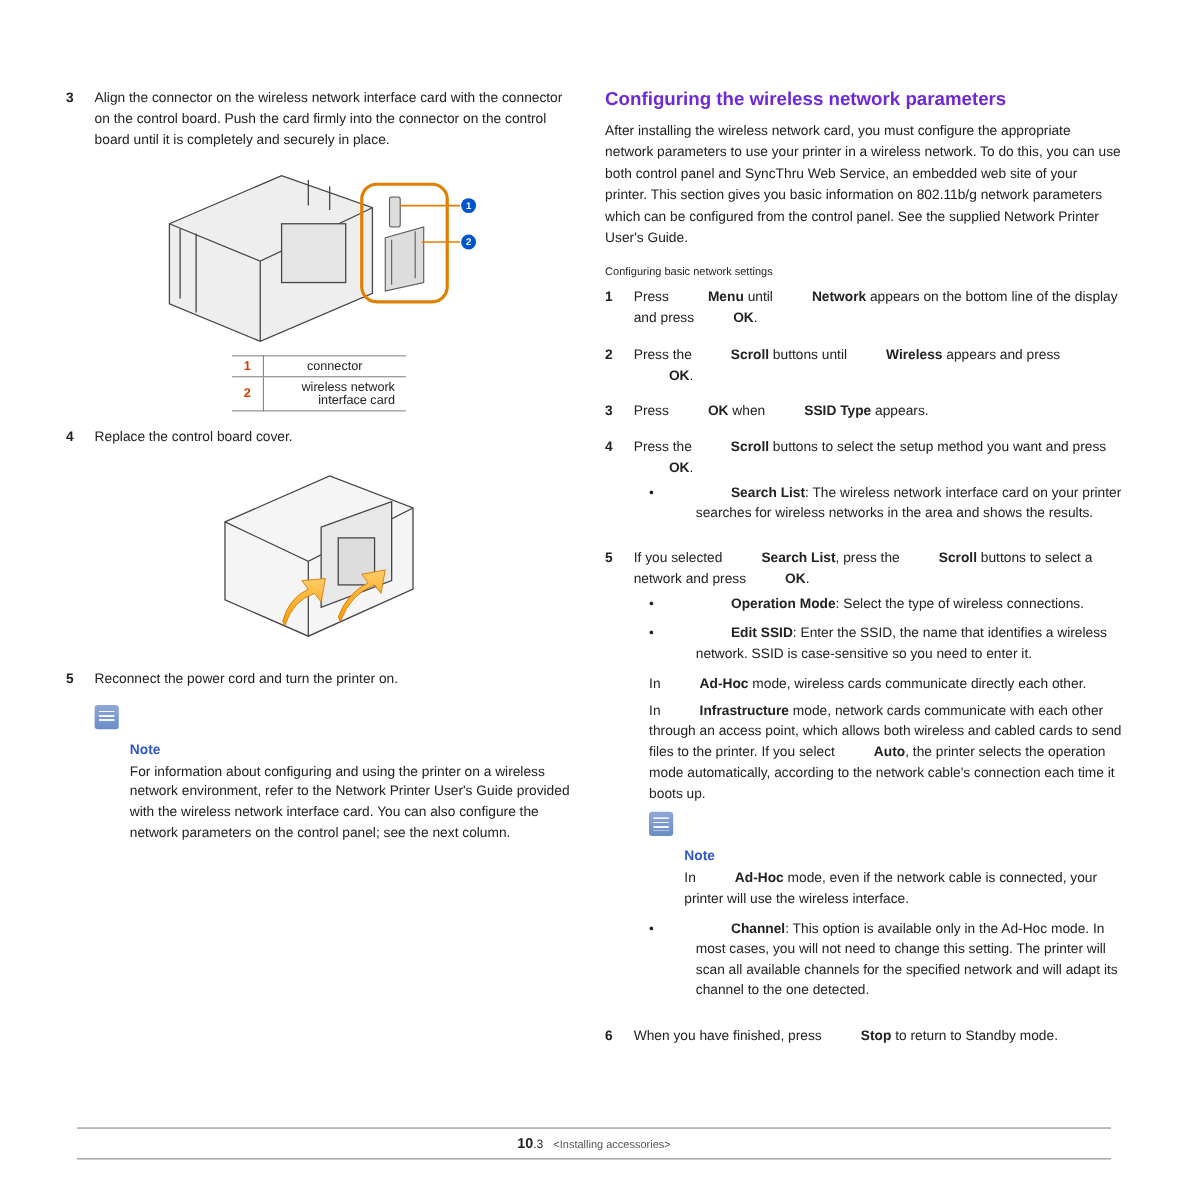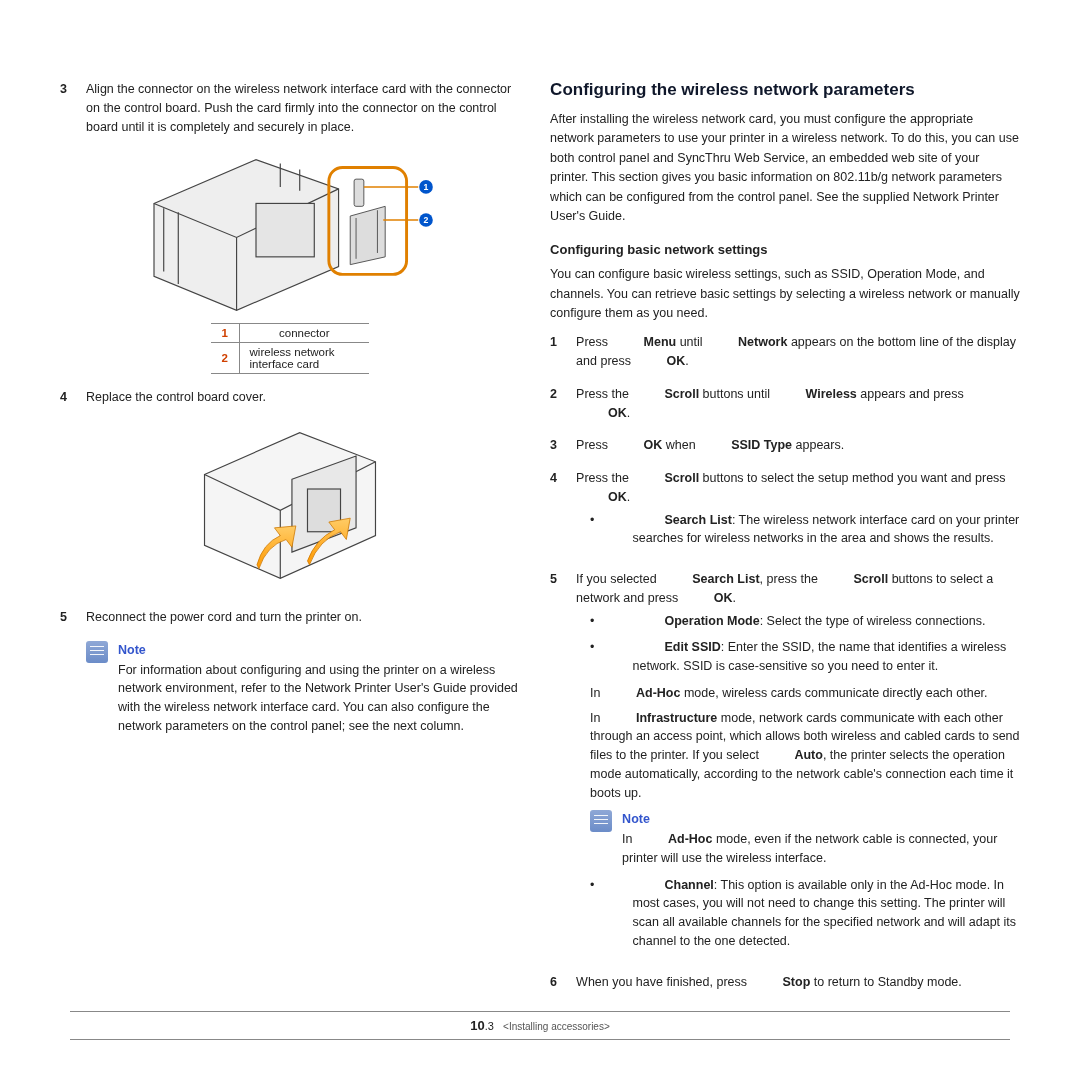--- a/index.html
+++ b/index.html
@@ -16,32 +16,32 @@
   .printer-svg2 { width: 220px; height: 170px; }
   .callout-line { stroke: #E08000; stroke-width: 1.5; fill: none; }
   .callout-circle { fill: #0055cc; }
   .callout-rim { stroke: #E08000; stroke-width: 3; fill: none; }
   .legend-table { border-collapse: collapse; margin: 0 auto; font-size: 11.5px; }
   .legend-table td { border-top: 1px solid #888; border-bottom: 1px solid #888; padding: 3px 10px; }
   .legend-table td.num { border-right: 1px solid #888; font-weight: bold; color: #D04000; text-align: center; width: 28px; }
   .note-box { display: flex; margin: 10px 0 10px 0; }
   .note-icon { width: 22px; height: 22px; background: linear-gradient(#8fa8d6, #6b8cc8); border-radius: 3px; margin-right: 10px; flex-shrink: 0; position: relative; }
   .note-icon::after { content: ""; position: absolute; top: 5px; left: 4px; width: 14px; height: 12px; background: repeating-linear-gradient(white 0 1.5px, transparent 1.5px 4px); opacity: .9; }
-  .note-body { flex: 1; line-height: 1.5; }
+  .note-body { flex: 1; line-height: 1.5; margin-top: 31px; }
   .note-title { font-weight: bold; color: #3355cc; margin-bottom: 1px; }
-  h2.section-title { color: #0f172a; font-size: 17px; font-weight: bold; margin-bottom: 10px; }
-  h3.subtitle { font-weight: bold; font-size: 13px; margin: 16px 0 8px 0; }
+  h2.section-title { color: #6d28d9; font-size: 17px; font-weight: bold; margin-bottom: 10px; }
+  h3.subtitle { font-weight: normal; font-size: 10px; margin: 16px 0 8px 0; }
   p.body { line-height: 1.55; margin-bottom: 10px; }
   .bullet-list { margin: 4px 0 4px 14px; }
   .bullet { display: flex; margin-bottom: 8px; line-height: 1.5; }
   .bullet::before { content: "•"; margin-right: 6px; }
   .bullet-body { flex: 1; margin-left: 32px; }
   .indent-p { margin: 6px 0 6px 14px; line-height: 1.5; }
   .sub-note { display: flex; margin: 8px 0 8px 14px; }
-  .footer { position: absolute; bottom: 40px; left: 70px; right: 70px; border-top: 1px solid #888; border-bottom: 1px solid #888; text-align: center; padding: 6px 0; font-size: 11px; }
+  .footer { position: absolute; bottom: 26px; left: 70px; right: 70px; border-top: 1px solid #888; border-bottom: 1px solid #888; text-align: center; padding: 6px 0; font-size: 11px; }
   .footer b { font-weight: bold; font-size: 13px; }
   .footer-label { font-size: 10px; color: #555; }
   text.cn { fill: white; font-size: 9px; font-weight: bold; text-anchor: middle; }
   .arrow-glow { fill: url(#ag); }
 </style>
 </head>
 <body>
 
 <div class="page">
 
@@ -89,21 +89,21 @@
       </svg>
 
       <table class="legend-table">
         <tbody>
             <tr>
           <td class="num">1</td>
           <td style="width:130px;text-align:center">connector</td>
         </tr>
         <tr>
           <td class="num">2</td>
-          <td style="text-align:left">wireless network interface card</td>
+          <td style="text-align:right">wireless network interface card</td>
         </tr>
       </tbody>
         </table>
     </div>
 
     <div class="step">
       <div class="step-num">4</div>
       <div class="step-body">Replace the control board cover.</div>
     </div>
 
@@ -144,21 +144,20 @@
         <div>For information about configuring and using the printer on a wireless network environment, refer to the Network Printer User's Guide provided with the wireless network interface card. You can also configure the network parameters on the control panel; see the next column.</div>
       </div>
     </div>
   </div>
 
   <div class="col right">
     <h2 class="section-title">Configuring the wireless network parameters</h2>
     <p class="body">After installing the wireless network card, you must configure the appropriate network parameters to use your printer in a wireless network. To do this, you can use both control panel and SyncThru Web Service, an embedded web site of your printer. This section gives you basic information on 802.11b/g network parameters which can be configured from the control panel. See the supplied Network Printer User's Guide.</p>
 
     <h3 class="subtitle">Configuring basic network settings</h3>
-    <p class="body">You can configure basic wireless settings, such as SSID, Operation Mode, and channels. You can retrieve basic settings by selecting a wireless network or manually configure them as you need.</p>
 
     <div class="step">
       <div class="step-num">1</div>
       <div class="step-body">
         <span>Press </span><b>Menu</b><span> until </span><b>Network</b><span> appears on the bottom line of the display and press </span><b>OK</b><span>.</span>
       </div>
     </div>
 
     <div class="step">
       <div class="step-num">2</div>

